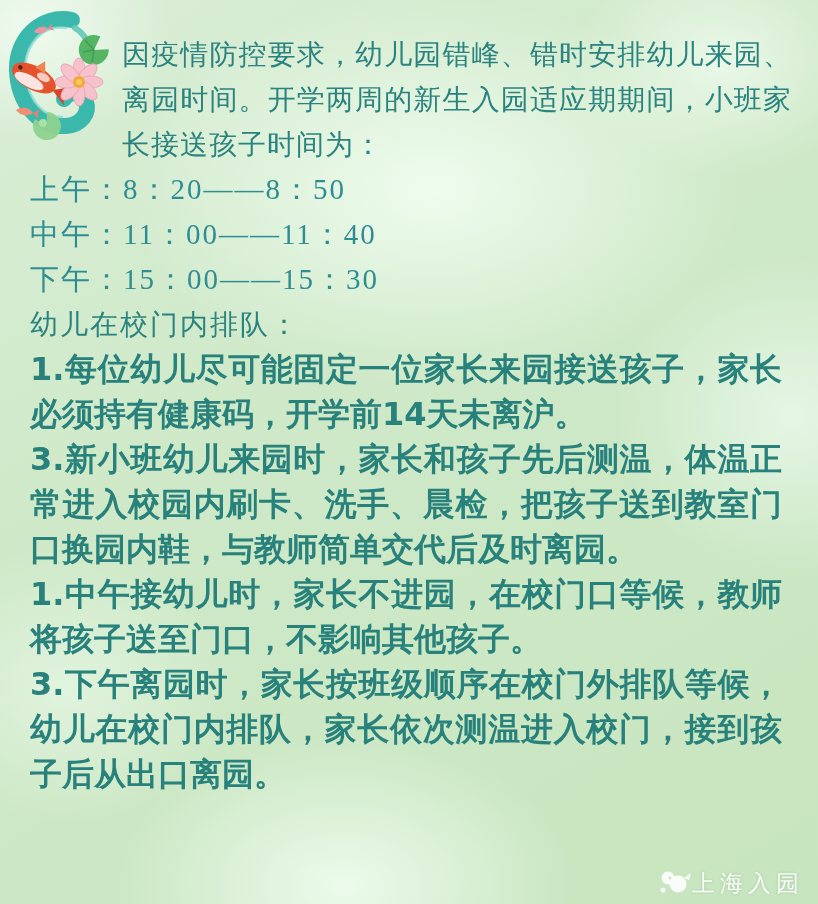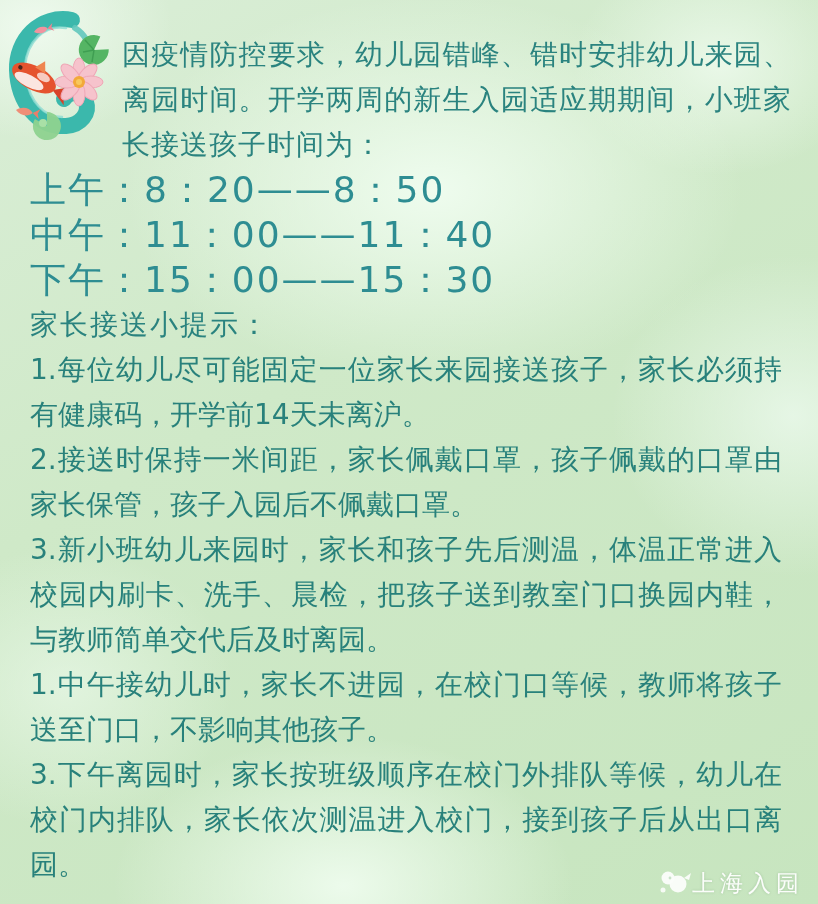--- a/index.html
+++ b/index.html
@@ -26,35 +26,37 @@
   .content p{margin:0;line-height:45px;}
   .intro{
     margin-left:92px !important;
     width:670px;
     font-size:28px;
     letter-spacing:1px;
     text-align:justify;
     color:#2a837f;
   }
   .time-line{
-    font-size:36px;
+    font-size:29px;
     letter-spacing:2px;
     color:#2e8d92;
+    font-family:Liberation Serif, serif;
   }
   .tips-heading{
     font-size:28px;
     letter-spacing:2px;
     color:#2a837f;
   }
   .tip{
     width:752px;
-    font-size:28px;
+    font-size:32px;
     letter-spacing:0px;
     text-align:justify;
     color:#28817b;
+    font-weight:bold;
   }
   .illustration{
     position:absolute;left:0px;top:6px;width:114px;height:136px;z-index:1;
   }
   .watermark{
     position:absolute;right:14px;bottom:8px;z-index:3;
     text-align:right;color:#ffffff;
     text-shadow:0 0 3px rgba(110,150,110,.45);
   }
   .wm-line1{
@@ -126,24 +128,23 @@
     </svg>
   </div>
 
   <div class="content">
     <p class="intro">因疫情防控要求，幼儿园错峰、错时安排幼儿来园、离园时间。开学两周的新生入园适应期期间，小班家长接送孩子时间为：</p>
 
     <p class="time-line">上午：8：20——8：50</p>
     <p class="time-line">中午：11：00——11：40</p>
     <p class="time-line">下午：15：00——15：30</p>
 
-    <p class="tips-heading">家长接送小提示：</p>
+    <p class="tips-heading">幼儿在校门内排队：</p>
 
     <p class="tip">1.每位幼儿尽可能固定一位家长来园接送孩子，家长必须持有健康码，开学前14天未离沪。</p>
-    <p class="tip">2.接送时保持一米间距，家长佩戴口罩，孩子佩戴的口罩由家长保管，孩子入园后不佩戴口罩。</p>
     <p class="tip">3.新小班幼儿来园时，家长和孩子先后测温，体温正常进入校园内刷卡、洗手、晨检，把孩子送到教室门口换园内鞋，与教师简单交代后及时离园。</p>
     <p class="tip">1.中午接幼儿时，家长不进园，在校门口等候，教师将孩子送至门口，不影响其他孩子。</p>
     <p class="tip">3.下午离园时，家长按班级顺序在校门外排队等候，幼儿在校门内排队，家长依次测温进入校门，接到孩子后从出口离园。</p>
   </div>
 
   <div class="watermark">
     <div class="wm-line1">
       <span class="wm-icon">
         <svg width="34" height="26" viewBox="0 0 34 26" xmlns="http://www.w3.org/2000/svg">
           <circle cx="10" cy="8" r="6.5" fill="#ffffff" opacity=".95"></circle>

